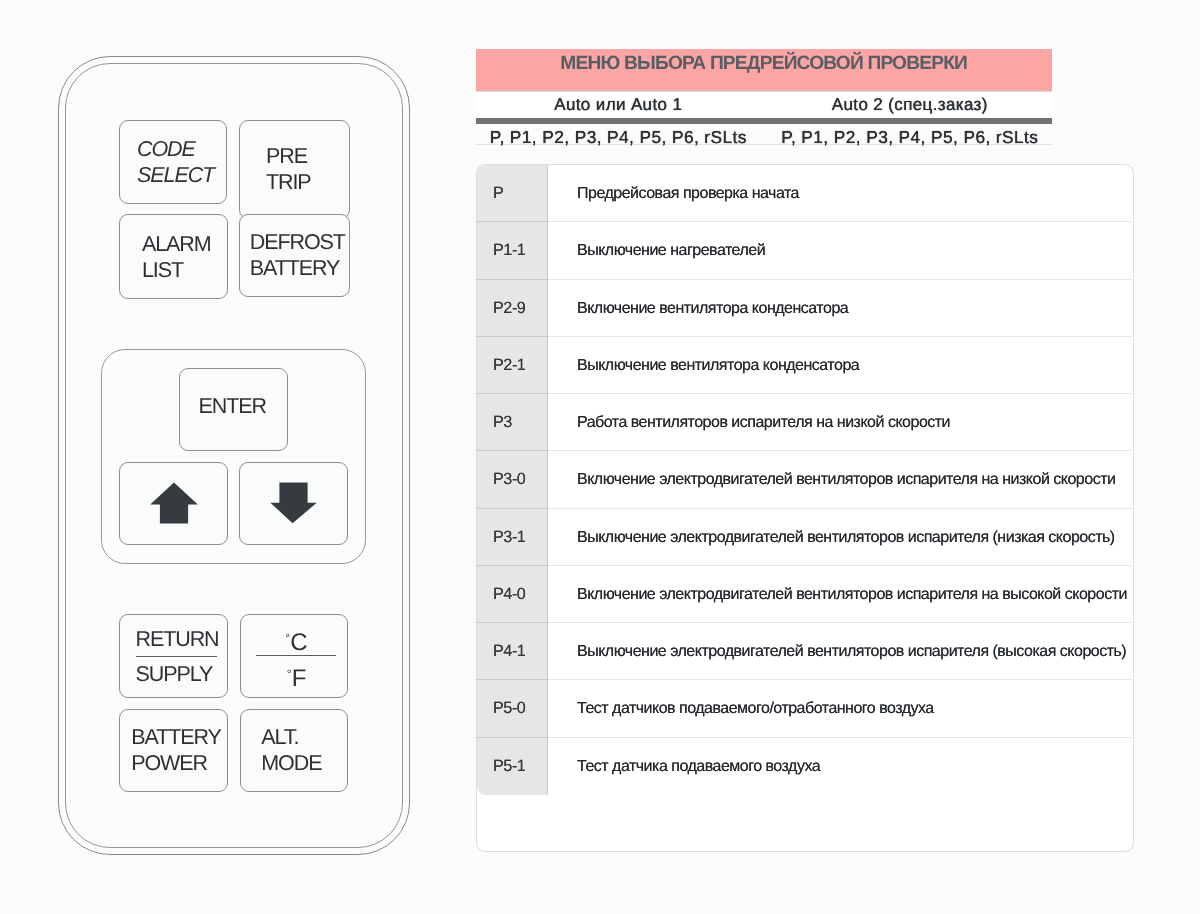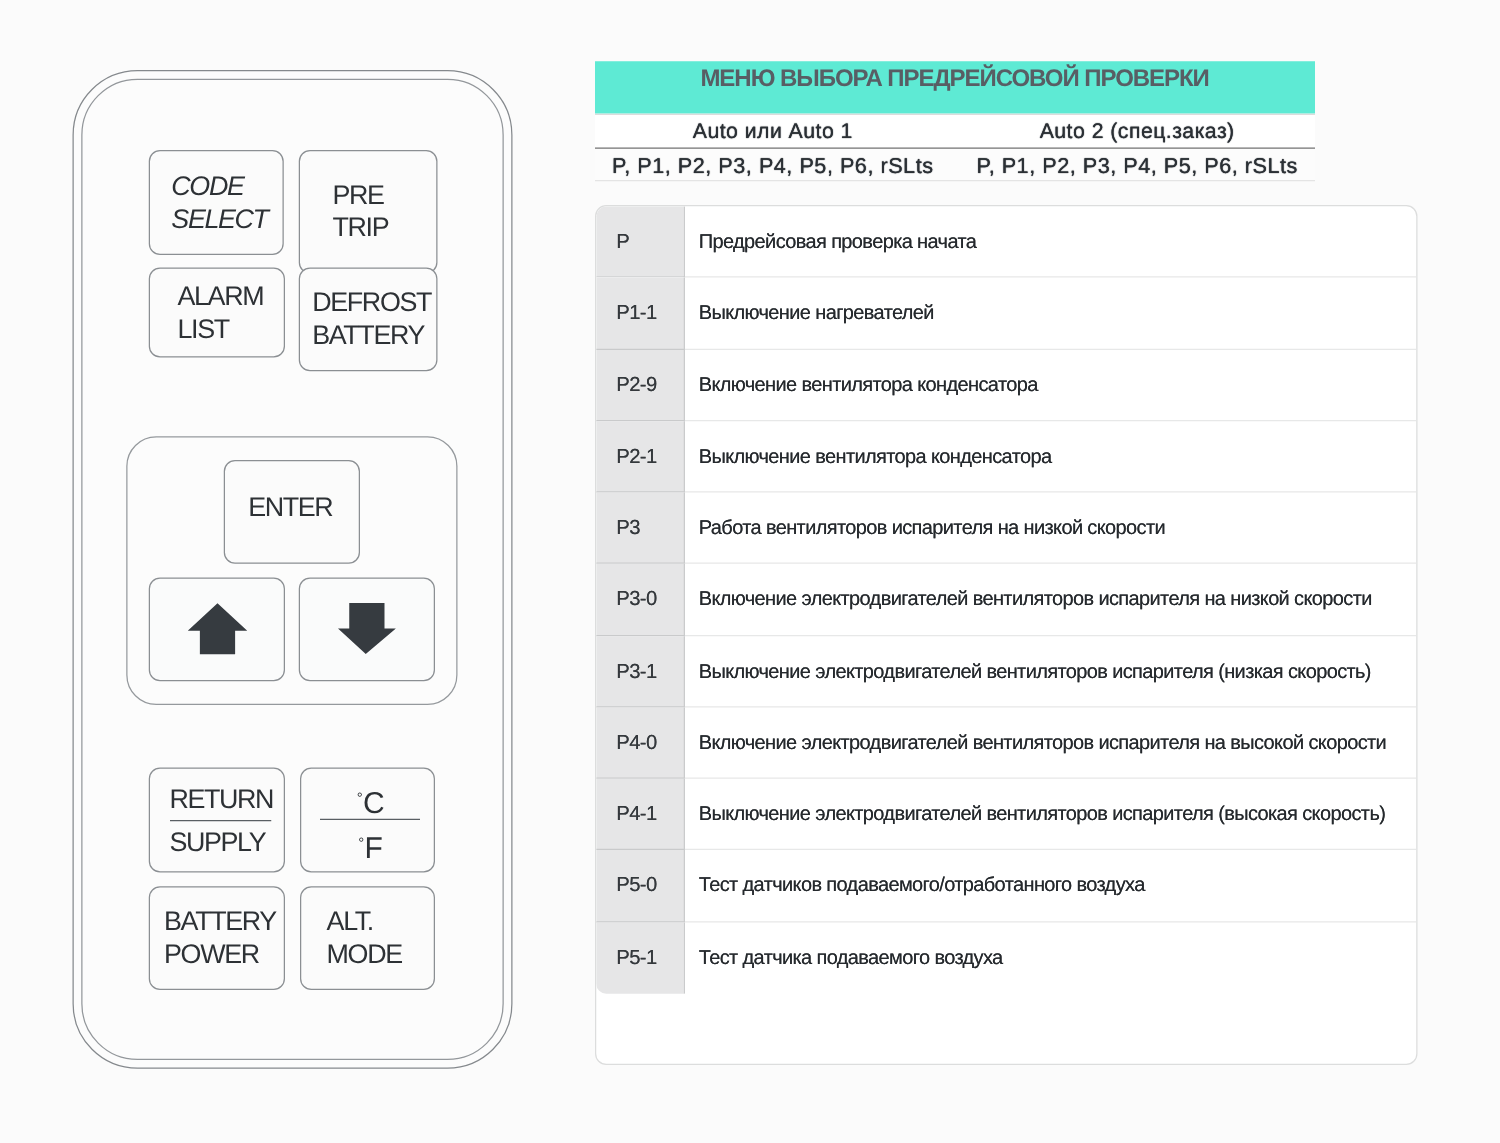--- a/index.html
+++ b/index.html
@@ -45,41 +45,41 @@
 .frac .bot{padding-top:4px;}
 .frac-deg{font-size:24px;letter-spacing:-0.3px;line-height:1;padding:0;}
 .frac-deg .lbl{width:80px;}
 .frac-deg .top{border-bottom:1.6px solid #595e63;display:block;text-align:center;height:28px;line-height:22px;}
 .frac-deg .bot{display:block;text-align:center;height:30px;line-height:37px;}
 .frac-deg .deg{font-size:0.5em;vertical-align:0.70em;letter-spacing:0.2px;}
 
 
 .hdr{position:absolute;left:476px;top:49px;width:576px;}
 .hdr-title{
-  background:#5eead4;color:#585e64;font-weight:bold;font-size:19.2px;
+  background:#fca5a5;color:#585e64;font-weight:bold;font-size:19.2px;
   letter-spacing:-0.82px;text-indent:-0.6px;text-align:center;height:42.3px;line-height:27.5px;padding-top:1px;
   box-sizing:border-box;
 }
 .hdr-sub{display:flex;background:#ffffff;height:26.4px;border-top:1px solid #dcdcdc;box-sizing:border-box;}
 .hdr-cell:last-child,.hdr-cell2:last-child{padding-left:7px;}
-.hdr-sub2{display:flex;background:#fcfcfc;height:27.7px;border-top:1px solid #737373;border-bottom:1px solid #e4e4e4;box-sizing:border-box;}
+.hdr-sub2{display:flex;background:#fcfcfc;height:27.7px;border-top:6px solid #737373;border-bottom:1px solid #e4e4e4;box-sizing:border-box;}
 .hdr-cell{flex:1;text-align:center;color:#2b3035;font-size:17px;letter-spacing:.37px;line-height:25.4px;text-shadow:0 0 0.75px rgba(43,48,53,1),0 0 0.75px rgba(43,48,53,.55);}
 .hdr-cell2{flex:1;text-align:center;color:#2b3035;font-size:17.3px;letter-spacing:.42px;line-height:26.7px;text-shadow:0 0 0.75px rgba(43,48,53,1),0 0 0.75px rgba(43,48,53,.55);}
 
 .tbl{position:absolute;left:476px;top:164px;width:658px;height:688px;
   border:1px solid #dcdddd;border-radius:9px;background:#fff;overflow:hidden;box-sizing:border-box;}
 .tbl .trow:first-child .tcode{border-top-left-radius:8px;}
 .tbl .trow.last .tcode{border-bottom-left-radius:8px;}
 .trow{display:flex;height:57.25px;box-sizing:border-box;position:relative;}
 .trow.last .tcode,.trow.last .tdesc{border-bottom:none;}
 .tcode{width:71px;flex:0 0 71px;background:#e6e6e7;border-right:1px solid #cacbcc;
   border-bottom:1px solid #c9cacb;
   display:flex;align-items:center;padding-top:1px;color:#34383c;text-shadow:0 0 0.4px rgba(52,56,60,.85);font-size:16.2px;letter-spacing:-0.45px;padding-left:16px;box-sizing:border-box;}
 .tdesc{flex:1;display:flex;align-items:center;padding-top:2px;color:#25292d;font-size:16px;letter-spacing:-0.5px;text-shadow:0 0 0.4px rgba(37,41,45,.85);
-  padding-left:11px;box-sizing:border-box;white-space:nowrap;border-bottom:1px solid #e7e8e8;}
+  padding-left:29px;box-sizing:border-box;white-space:nowrap;border-bottom:1px solid #e7e8e8;}
 </style>
 </head>
 <body>
 
 <div class="page">
   <div class="panel">
     <div class="panel-outer"></div>
     <div class="panel-inner"></div>
   </div>
 
@@ -90,21 +90,21 @@
     <span class="ln">CODE</span>
     <span class="ln">SELECT</span>
     </span>
   </div>
   <div class="btn rcol pretrip" style="left:239.3px;top:119.8px;width:111.0px;height:99px;">
     <span class="lbl">
     <span class="ln">PRE</span>
     <span class="ln">TRIP</span>
     </span>
   </div>
-  <div class="btn lcol" style="left:118.6px;top:214.2px;width:109.4px;height:72px;">
+  <div class="btn lcol" style="left:118.6px;top:214.2px;width:109.4px;height:85px;">
     <span class="lbl">
     <span class="ln">ALARM</span>
     <span class="ln">LIST</span>
     </span>
   </div>
   <div class="btn rcol" style="left:239.3px;top:213.8px;width:111.0px;height:82.8px;">
     <span class="lbl">
     <span class="ln">DEFROST</span>
     <span class="ln">BATTERY</span>
     </span>

